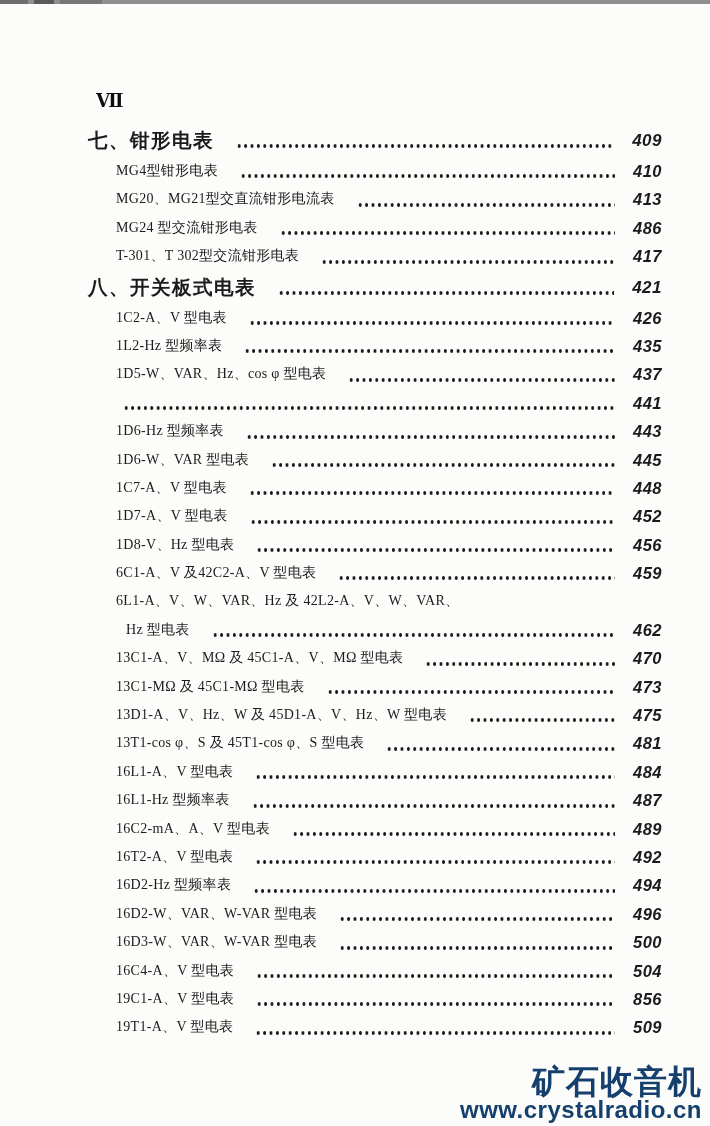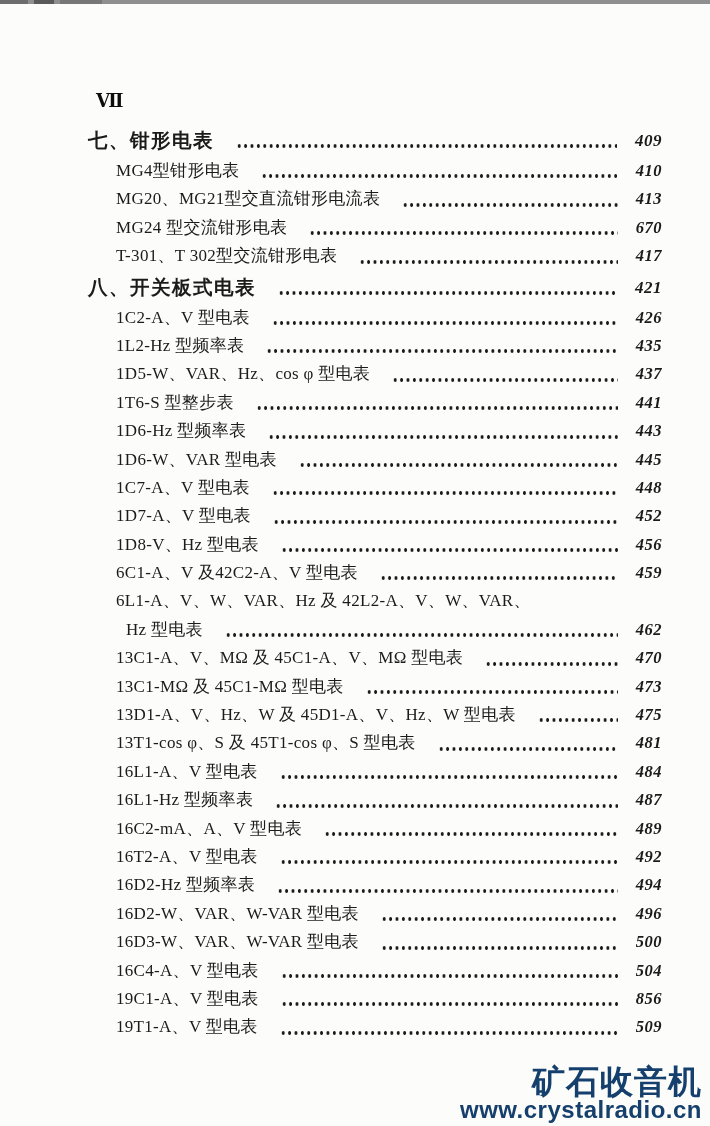--- a/index.html
+++ b/index.html
@@ -37,21 +37,21 @@
     position:absolute;left:88px;top:124px;right:48px;
   }
   .row{
     display:flex;
     height:28.4px;line-height:28.4px;
     white-space:nowrap;
     gap:15px;
   }
   .row .title{
     flex:0 0 auto;
-    font-size:17px;
+    font-size:14px;
     letter-spacing:0.3px;
   }
   .row.chapter{height:33px;line-height:33px;}
   .row.chapter .title{
     font-size:19.5px;font-weight:bold;letter-spacing:1.5px;
   }
   .row.entry,.row.entry-wrap{padding-left:28px;}
   .row.entry-cont{padding-left:38px;}
   .leader{
     flex:1 1 auto;
@@ -60,21 +60,21 @@
     background-image:radial-gradient(circle, var(--ink) 1.6px, transparent 1.9px);
     background-size:6.4px 6px;
     background-repeat:repeat-x;
     background-position:left calc(100% - 6px);
   }
   .row.chapter .leader{
     background-position:left calc(100% - 8px);
   }
   .pagenum{
     flex:0 0 auto;
-    font-family:Liberation Serif, serif;
+    font-family:Liberation Sans, sans-serif;
     font-style:italic;font-weight:bold;
     font-size:16.5px;letter-spacing:0.5px;
   }
   .row.chapter .pagenum{font-size:17px;}
 
   .watermark{
     position:absolute;right:8px;bottom:6px;
     text-align:right;
     font-family:"Liberation Sans","DejaVu Sans",sans-serif;
     color:var(--navy);
@@ -113,21 +113,21 @@
         <span class="pagenum">410</span>
       </div>
       <div class="row entry">
         <span class="title">MG20、MG21型交直流钳形电流表</span>
         <span class="leader"></span>
         <span class="pagenum">413</span>
       </div>
       <div class="row entry">
         <span class="title">MG24 型交流钳形电表</span>
         <span class="leader"></span>
-        <span class="pagenum">670</span>
+        <span class="pagenum">486</span>
       </div>
       <div class="row entry">
         <span class="title">T-301、T 302型交流钳形电表</span>
         <span class="leader"></span>
         <span class="pagenum">417</span>
       </div>
       <div class="row chapter">
         <span class="title">八、开关板式电表</span>
         <span class="leader"></span>
         <span class="pagenum">421</span>
@@ -141,21 +141,20 @@
         <span class="title">1L2-Hz 型频率表</span>
         <span class="leader"></span>
         <span class="pagenum">435</span>
       </div>
       <div class="row entry">
         <span class="title">1D5-W、VAR、Hz、cos φ 型电表</span>
         <span class="leader"></span>
         <span class="pagenum">437</span>
       </div>
       <div class="row entry">
-        <span class="title">1T6-S 型整步表</span>
         <span class="leader"></span>
         <span class="pagenum">441</span>
       </div>
       <div class="row entry">
         <span class="title">1D6-Hz 型频率表</span>
         <span class="leader"></span>
         <span class="pagenum">443</span>
       </div>
       <div class="row entry">
         <span class="title">1D6-W、VAR 型电表</span>

